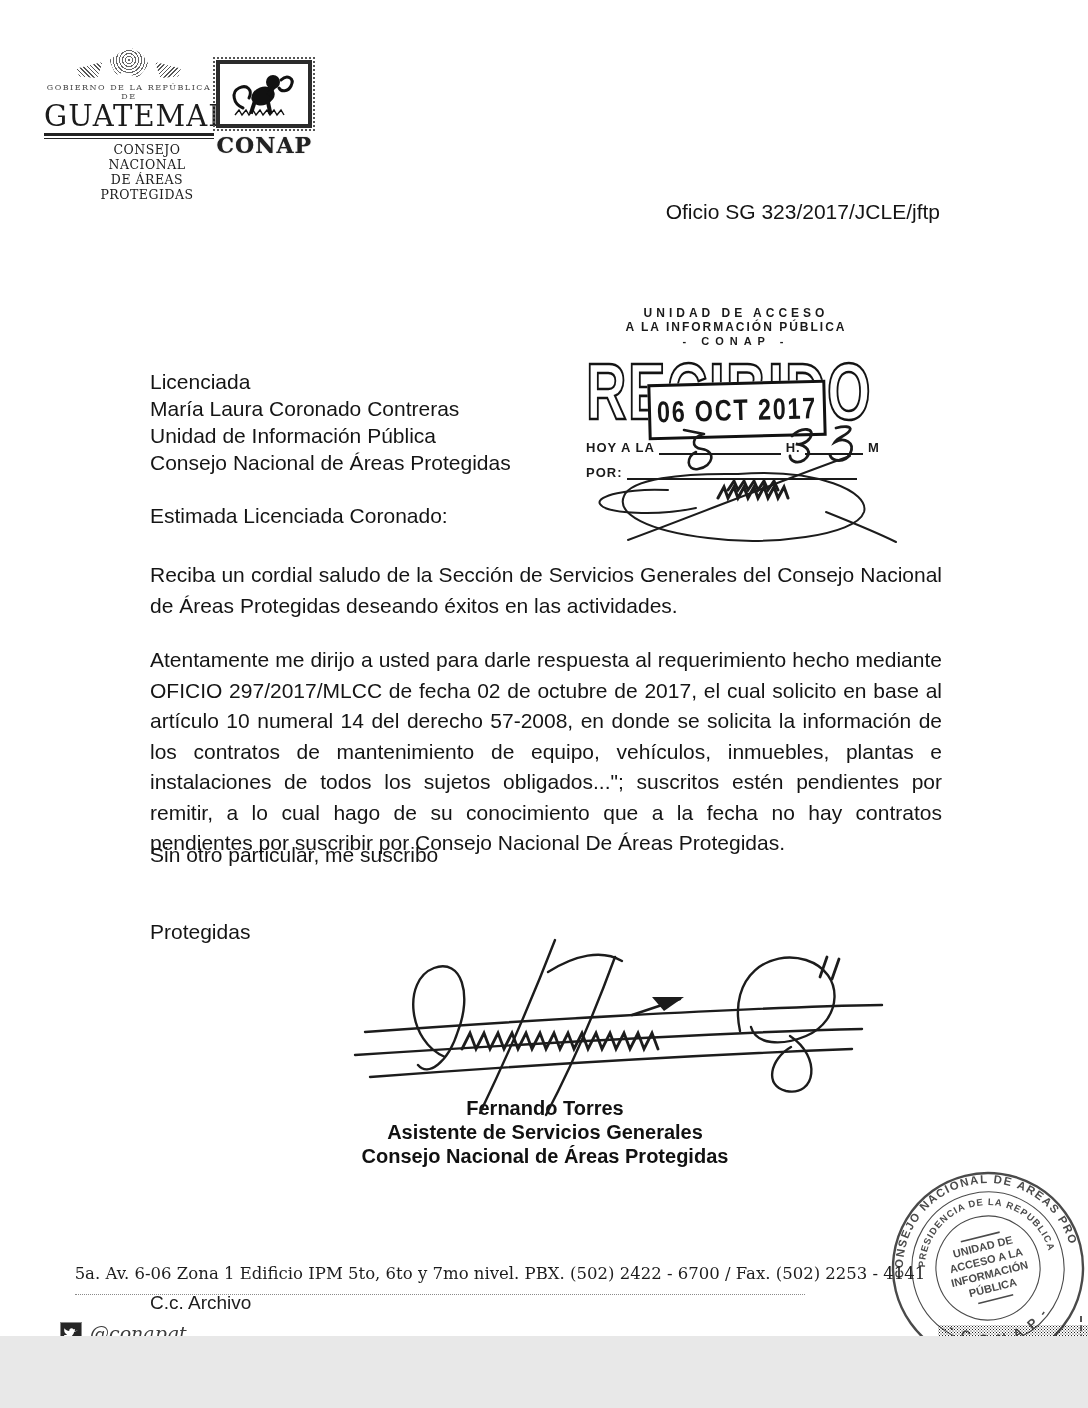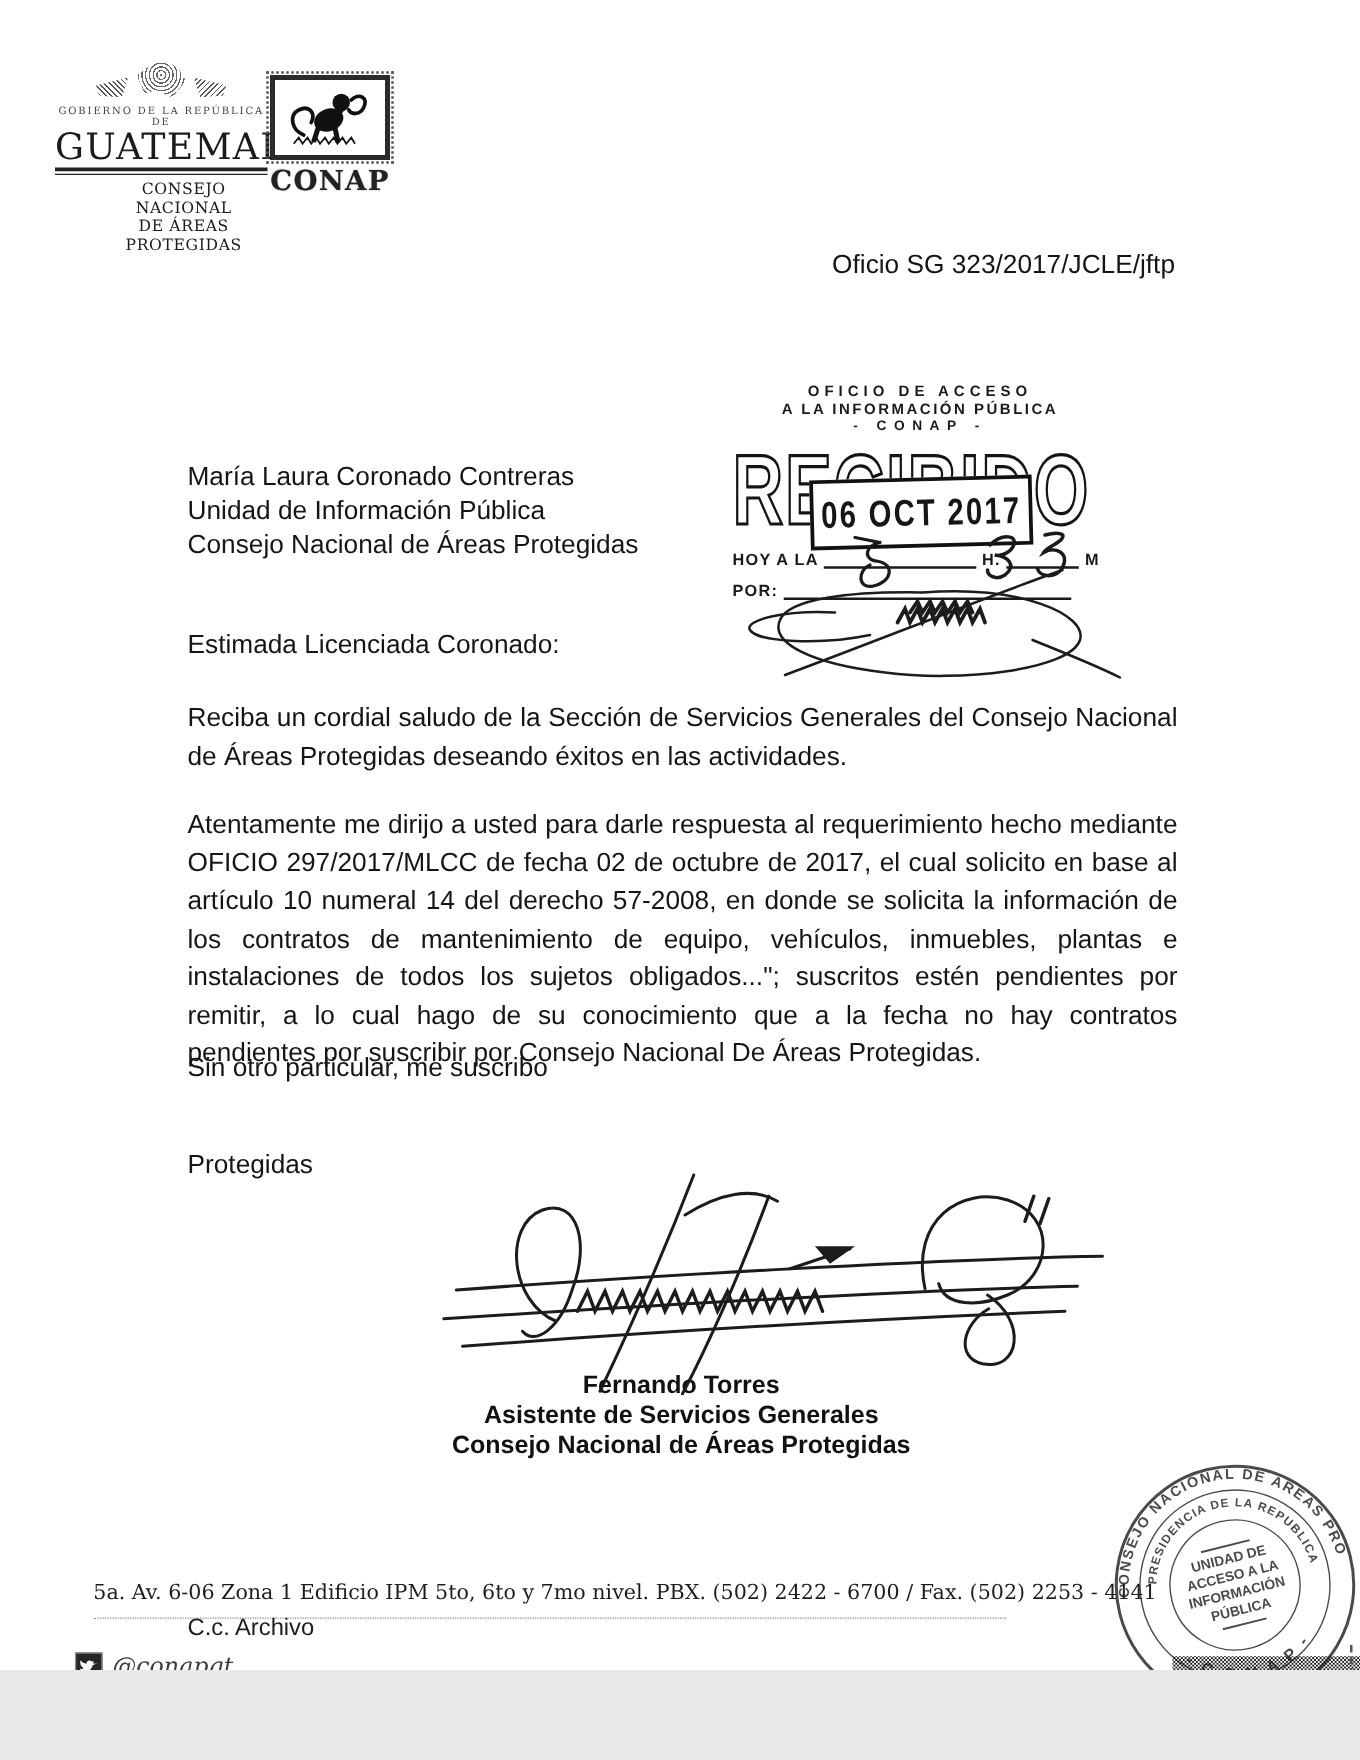--- a/index.html
+++ b/index.html
@@ -14,21 +14,21 @@
   .goblogo .flourish{display:inline-block;width:26px;height:16px;background:
      repeating-linear-gradient(45deg,#555 0 1px,transparent 1px 3px);
      clip-path:polygon(0 40%,100% 0,80% 100%,10% 90%);}
   .goblogo .quetzal{display:inline-block;width:44px;height:30px;background:
      repeating-radial-gradient(circle at 50% 40%,#666 0 1px,transparent 1px 3px);
      clip-path:polygon(20% 90%,5% 40%,35% 10%,55% 0,80% 20%,95% 55%,70% 100%,40% 80%);}
   .goblogo .toptext{font-size:8px;letter-spacing:1.5px;color:#444;margin-top:1px;font-family:"DejaVu Serif",serif;}
   .goblogo .big{font-family:"DejaVu Serif",serif;font-size:29px;letter-spacing:1px;line-height:30px;color:#1b1b1b;}
   .goblogo .rule{border-top:3px solid #222;border-bottom:1px solid #222;height:2px;margin:2px 0 3px 0;}
   .goblogo .sub{font-family:"DejaVu Serif",serif;font-size:12.5px;letter-spacing:.5px;line-height:15px;color:#1b1b1b;margin-left:36px;}
-  .conapbox{left:216px;top:60px;width:96px;text-align:center;}
+  .conapbox{left:216px;top:60px;width:96px;text-align:right;}
   .conapbox .frame{width:88px;height:60px;margin:0 auto;border:4px solid #2b2b2b;outline:2px dotted #555;outline-offset:1px;background:#fff;display:flex;align-items:center;justify-content:center;}
   .conapbox .word{font-family:"DejaVu Serif",serif;font-weight:bold;font-size:22px;letter-spacing:1px;color:#222;margin-top:4px;text-shadow:0 0 1px #777;}
   
   .refblock{right:148px;top:198px;text-align:right;font-size:21px;line-height:28px;color:#141414;}
   
   .stamp{left:586px;top:306px;width:300px;color:#1a1a1a;}
   .stamp .s1{font-size:12px;font-weight:bold;letter-spacing:4px;text-align:center;}
   .stamp .s2{font-size:12px;font-weight:bold;letter-spacing:2px;text-align:center;}
   .stamp .s3{font-size:11px;font-weight:bold;letter-spacing:6px;text-align:center;margin-top:1px;}
   .recibido{
@@ -103,21 +103,21 @@
       </svg>
     </div>
     <div class="word">CONAP</div>
   </div>
 
   <div class="abs refblock">
     <div>Oficio SG 323/2017/JCLE/jftp</div>
   </div>
 
   <div class="abs stamp">
-    <div class="s1">OFICIO DE ACCESO</div>
+    <div class="s1">UNIDAD DE ACCESO</div>
     <div class="s2">A LA INFORMACIÓN PÚBLICA</div>
     <div class="s3">- CONAP -</div>
     <div class="recibido">RECIBIDO</div>
     <div class="stampline" style="margin-top:6px;">
       <span>HOY A LA</span>
       <span class="blank" style="width:122px;"></span>
       <span>H.</span>
       <span class="blank" style="width:58px;"></span>
       <span>M</span>
     </div>
@@ -144,20 +144,21 @@
       <path d="M150,22 C230,16 282,40 276,60 C268,84 180,94 120,86 C60,79 28,62 36,44 C43,27 92,21 150,22"></path>
       <path d="M108,56 C70,64 18,62 12,52 C7,44 40,36 80,38"></path>
       <path d="M40,88 C110,62 200,26 262,4"></path>
       <path d="M238,60 C268,72 292,82 308,90"></path>
       <path d="M130,46 l6,-11 l4,11 l6,-11 l4,11 l6,-11 l4,11 l6,-11 l4,11 l6,-11 l4,11 l6,-11 l4,11 l6,-11 l4,11" stroke-width="3"></path>
       <path d="M140,38 l6,-9 l4,9 l6,-9 l4,9 l6,-9 l4,9 l6,-9 l4,9 l6,-9 l4,9" stroke-width="3"></path>
     </g>
   </svg>
 
   <div class="abs body-text" style="top:368px;">
+    <div>Licenciada</div>
     <div>María Laura Coronado Contreras</div>
     <div>Unidad de Información Pública</div>
     <div>Consejo Nacional de Áreas Protegidas</div>
   </div>
 
   <div class="abs body-text" style="top:502px;">Estimada Licenciada Coronado:</div>
 
   <div class="abs body-text justify" style="top:560px;">Reciba un cordial saludo de la Sección de Servicios Generales del Consejo Nacional de Áreas Protegidas deseando éxitos en las actividades.</div>
 
   <div class="abs body-text justify" style="top:645px;">Atentamente me dirijo a usted para darle respuesta al requerimiento hecho mediante OFICIO 297/2017/MLCC de fecha 02 de octubre de 2017, el cual solicito en base al artículo 10 numeral 14 del derecho 57-2008, en donde se solicita la información de los contratos de mantenimiento de equipo, vehículos, inmuebles, plantas e instalaciones de todos los sujetos obligados..."; suscritos estén pendientes por remitir, a  lo cual hago de su conocimiento que a la fecha no hay contratos pendientes por suscribir por Consejo Nacional De Áreas Protegidas.</div>

